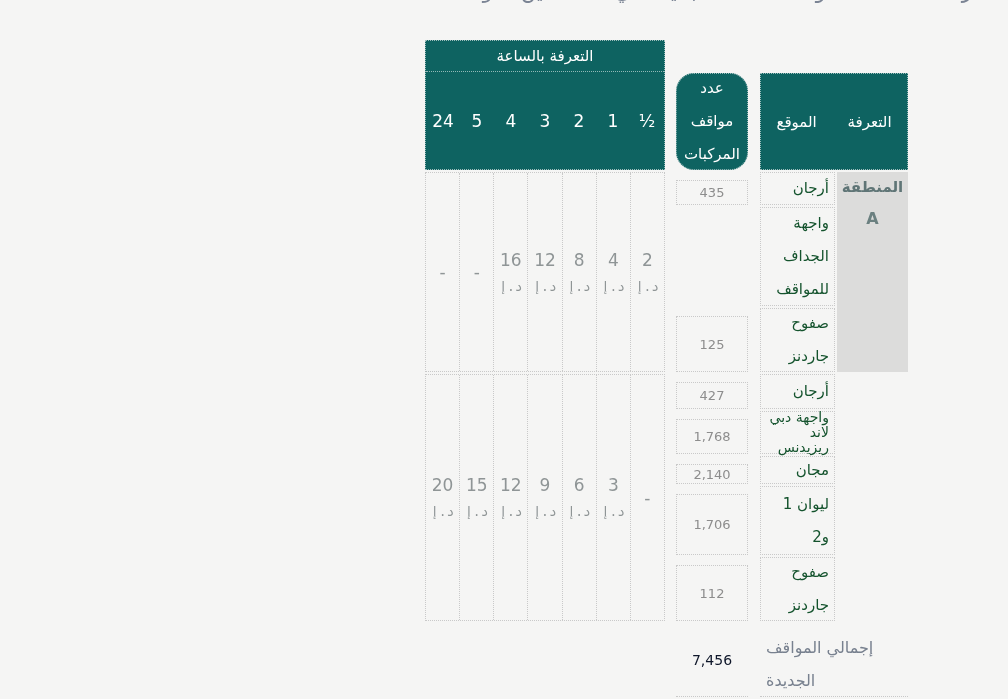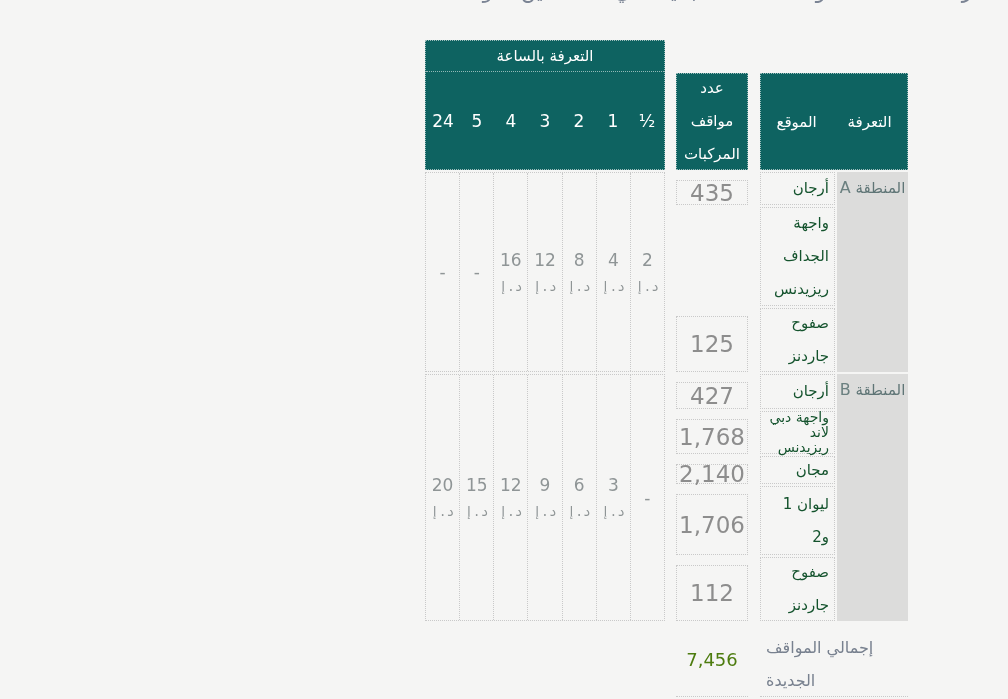--- a/index.html
+++ b/index.html
@@ -48,32 +48,32 @@
     height:31px; flex:none; display:flex; align-items:center; justify-content:center;
     border-bottom:1px dotted rgba(255,255,255,.55);
     font-size:15px;
   }
   .hourly-head .hh-nums{ flex:1; display:flex; }
   .hourly-head .hh-nums span{
     flex:1; display:flex; align-items:center; justify-content:center;
     font-size:17px;
   }
   .th-split{ justify-content:space-around; }
-  .th-stack{ line-height:33px; }
-
-  
-  .num-cell{ font-size:23px;margin-top:8px; }
+  .th-stack{ line-height:33px;border-radius:18px; }
+
+  
+  .num-cell{ font-size:13px;margin-top:8px; }
   .loc-cell{
     justify-content:flex-start; text-align:right;
     padding:0 5px; color:#14532d; line-height:33px;
   }
   .loc-cell.tight{ line-height:15px; font-size:14px; }
   .zone-cell{
     background:#dcdcdb; border:none;
-    flex-direction:column; color:#5f7576; line-height:31px; text-align:center;
+    flex-direction:column; color:#5f7576; line-height:31px; text-align:center;font-weight:bold;
   }
   .zone-cell .zone-letter{ font-size:16px; color:#6b8080; }
 
   
   .hourly-block{
     padding:0; display:flex; align-items:stretch;
   }
   .hourly-block .hcol{
     flex:1; display:flex; flex-direction:column;
     align-items:center; justify-content:center; gap:9px;
@@ -87,21 +87,21 @@
 
   
   .total-label{
     border:none; border-bottom:1px dotted #c9c9c9;
     align-items:flex-start; justify-content:flex-start;
     text-align:left; padding:8px 6px 0 6px;
     color:#78818f; font-size:16px; line-height:33px;
   }
   .total-value{
     border:none; border-bottom:1px dotted #c9c9c9;
-    color:#4d7c0f; font-size:18px;
+    color:#0f172a; font-size:14px;
   }
 </style>
 </head>
 <body>
 
 <div class="clipped-title-wrap">
   <span class="clipped-title">التعرفة المعتمدة للمواقف العامة الجديدة في المنطقتين A و B</span>
 </div>
 
 <div class="tariff-table">
@@ -125,21 +125,21 @@
     <span>التعرفة</span>
     <span>الموقع</span>
   </div>
 
   <div class="zone-cell" style="grid-area:3/1/6/2">
     <span>المنطقة</span>
     <span class="zone-letter">A</span>
   </div>
 
   <div class="cell loc-cell" style="grid-area:3/2/4/3">أرجان</div>
-  <div class="cell loc-cell" style="grid-area:4/2/5/3">واجهة الجداف ريزيدنس</div>
+  <div class="cell loc-cell" style="grid-area:4/2/5/3">واجهة الجداف للمواقف</div>
   <div class="cell loc-cell" style="grid-area:5/2/6/3">صفوح جاردنز</div>
 
   <div class="cell num-cell" style="grid-area:3/4/4/5">435</div>
   <div class="cell num-cell" style="grid-area:5/4/6/5">125</div>
 
   <div class="cell hourly-block" style="grid-area:3/6/6/13">
     <div class="hcol">
       <span class="hval">2</span>
       <span class="hunit">د.إ</span>
     </div>
@@ -162,24 +162,20 @@
     <div class="hcol">
       <span class="hval">-</span>
 
     </div>
     <div class="hcol">
       <span class="hval">-</span>
 
     </div>
   </div>
 
-  <div class="zone-cell" style="grid-area:6/1/11/2">
-    <span>المنطقة</span>
-    <span class="zone-letter">B</span>
-  </div>
 
   <div class="cell loc-cell" style="grid-area:6/2/7/3">أرجان</div>
   <div class="cell loc-cell tight" style="grid-area:7/2/8/3">واجهة دبي لاند ريزيدنس</div>
   <div class="cell loc-cell" style="grid-area:8/2/9/3">مجان</div>
   <div class="cell loc-cell" style="grid-area:9/2/10/3">ليوان 1 و2</div>
   <div class="cell loc-cell" style="grid-area:10/2/11/3">صفوح جاردنز</div>
 
   <div class="cell num-cell" style="grid-area:6/4/7/5">427</div>
   <div class="cell num-cell" style="grid-area:7/4/8/5">1,768</div>
   <div class="cell num-cell" style="grid-area:8/4/9/5">2,140</div>

